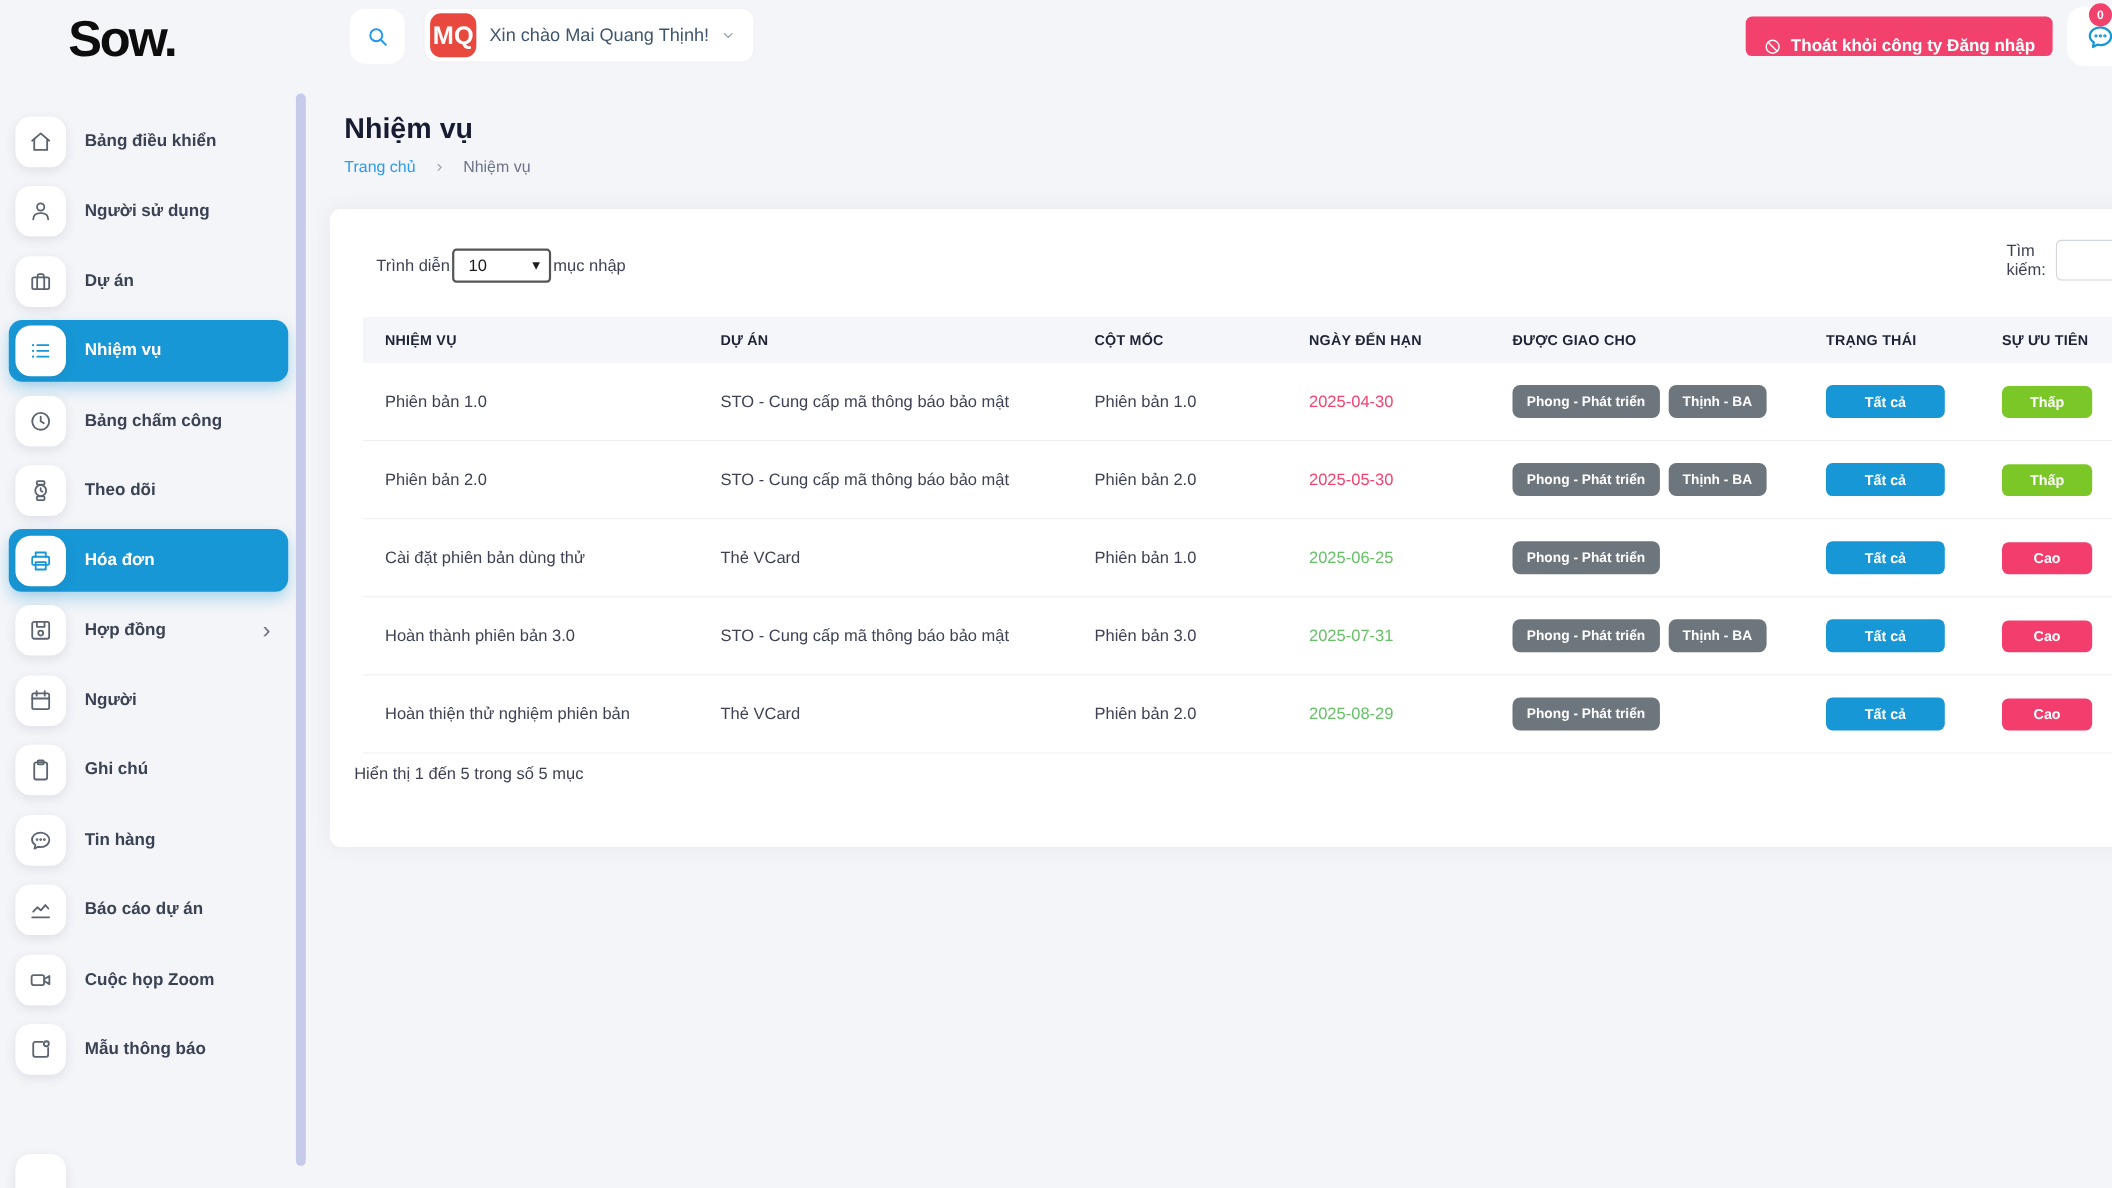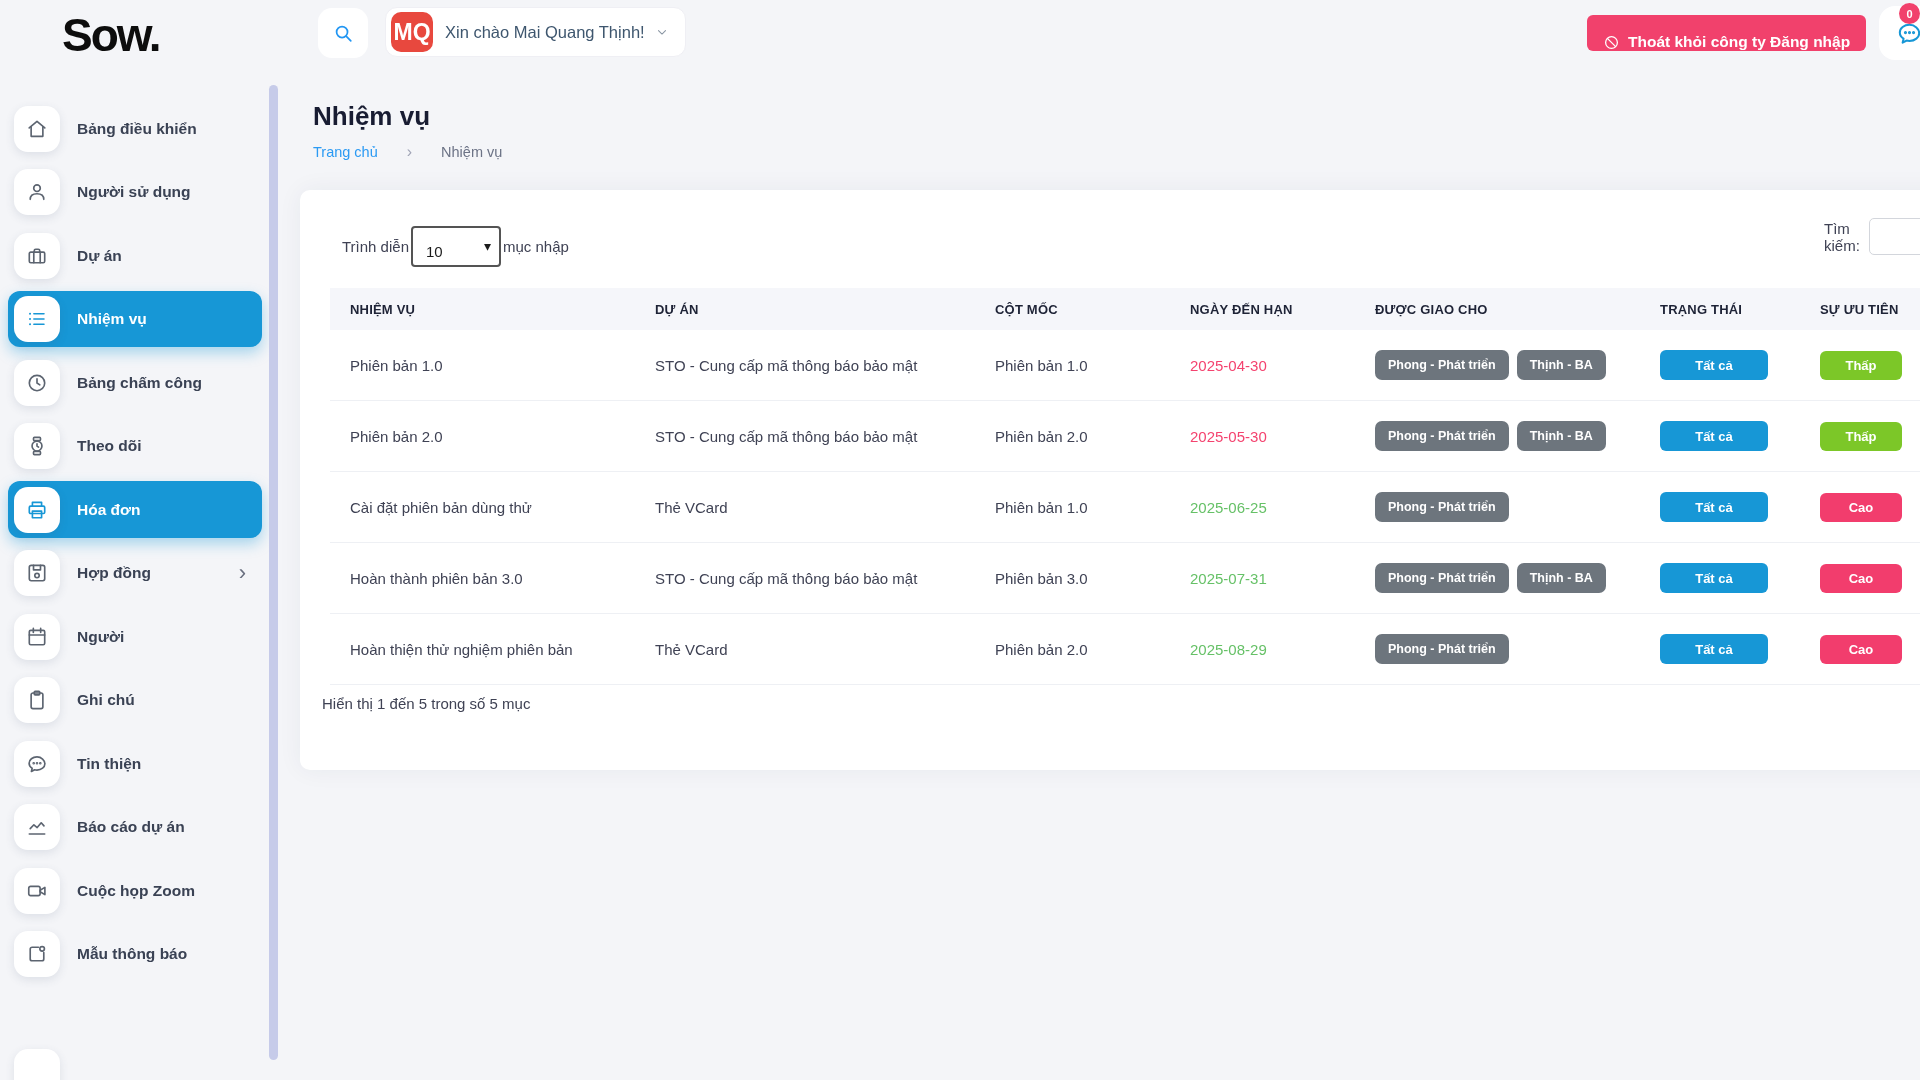--- a/index.html
+++ b/index.html
@@ -33,29 +33,29 @@
   .sb-label { position:relative; margin-left:17px; font-size:15.5px; font-weight:600; color:#3a4254; }
   .sb-item.active .sb-label { color:#fff; font-weight:700; }
   .sb-item.active .sb-chip { color:#1797d6; }
   .sb-chevron { position:relative; margin-left:auto; margin-right:16px; font-size:22px; color:#6a7080; line-height:1; }
   .sb-scrollbar { position:absolute; left:269px; top:85px; width:9px; height:975px; border-radius:5px; background:#c6cbe9; cursor:pointer; }
   .sb-partial { position:absolute; left:14px; top:1049px; width:46px; height:46px; border-radius:14px; background:#fff; box-shadow:0 3px 10px rgba(56,71,109,.12); }
 
   
   main { position:absolute; top:66px; left:280px; width:1640px; height:1014px; }
   h1 { position:absolute; left:33px; top:35px; font-size:26px; font-weight:700; color:#181c32; }
-  .breadcrumb { position:absolute; left:33px; top:77px; font-size:14.5px; display:flex; align-items:center; gap:29px;justify-content:space-between; }
+  .breadcrumb { position:absolute; left:33px; top:77px; font-size:14.5px; display:flex; align-items:center; gap:19px;justify-content:space-between; }
   .breadcrumb a { color:#2b9af3; text-decoration:none; cursor:pointer; }
   .bc-sep { color:#a1a5b7; font-size:16px; }
   .bc-cur { color:#6c7386; }
 
   .card { position:absolute; left:20px; top:124px; width:1680px; height:580px; background:#fff; border-radius:10px; box-shadow:0 0 24px rgba(40,50,80,.06); }
   .length { position:absolute; left:42px; top:36px; font-size:15px; color:#3f4254; display:flex; align-items:center; }
   .selwrap { position:relative; margin:0 2px; display:inline-flex; }
-  .selwrap select { appearance:none; -webkit-appearance:none; font-family:inherit; font-size:15px; color:#1c1c1c; padding:15px 56px 5px 13px; border:2px solid #545454; border-radius:4px; background:#fff; cursor:pointer; }
+  .selwrap select { appearance:none; -webkit-appearance:none; font-family:inherit; font-size:15px; color:#1c1c1c; padding:5px 56px 5px 13px; border:2px solid #545454; border-radius:4px; background:#fff; cursor:pointer; }
   .selwrap::after { content:"▾"; position:absolute; right:10px; top:50%; transform:translateY(-54%); font-size:14px; color:#1c1c1c; pointer-events:none; }
   .search { position:absolute; left:1524px; top:28px; display:flex; align-items:center; gap:9px; font-size:15px; color:#3f4254; }
   .search input { width:200px; height:37px; border:1px solid #d3d6dc; border-radius:5px; background:#fff; font-family:inherit; font-size:15px; padding:0 10px; outline:none; }
 
   .tablewrap { position:absolute; left:30px; right:30px; top:98px; }
   .thead, .trow { display:grid; grid-template-columns:305px 340px 195px 185px 285px 160px 160px; padding-left:20px; align-items:center; }
   .thead { height:42px; background:#f5f6fa; font-size:13px; font-weight:700; color:#1e2336; letter-spacing:.2px; }
   .thead span { cursor:pointer; }
   .trow { height:71px; border-bottom:1px solid #eef0f4; font-size:15px; color:#3f4254; }
   .cell-date { font-size:15px; }
@@ -216,21 +216,21 @@
     </div>
     <div class="sb-item">
       <span class="sb-chip svgwrap">
         <svg class="ic" width="22" height="22" viewBox="0 0 24 24">
           <path d="M12 4.3c-4.8 0-8.6 3-8.6 6.9 0 2.2 1.3 4.2 3.3 5.4l-.8 3.6 3.5-1.9c.8.2 1.7.3 2.6.3 4.8 0 8.6-3.1 8.6-6.9S16.8 4.3 12 4.3z"></path>
           <circle cx="8.4" cy="11.2" r="0.5" fill="currentColor"></circle>
           <circle cx="12" cy="11.2" r="0.5" fill="currentColor"></circle>
           <circle cx="15.6" cy="11.2" r="0.5" fill="currentColor"></circle>
         </svg>
       </span>
-      <span class="sb-label">Tin thiện</span>
+      <span class="sb-label">Tin hàng</span>
     </div>
     <div class="sb-item">
       <span class="sb-chip svgwrap">
         <svg class="ic" width="22" height="22" viewBox="0 0 24 24">
           <path d="M3.6 19.6h16.8"></path>
           <path d="M4.6 13.8l4-4.2 3.6 3 4.4-5.2 3 3.4"></path>
         </svg>
       </span>
       <span class="sb-label">Báo cáo dự án</span>
     </div>

